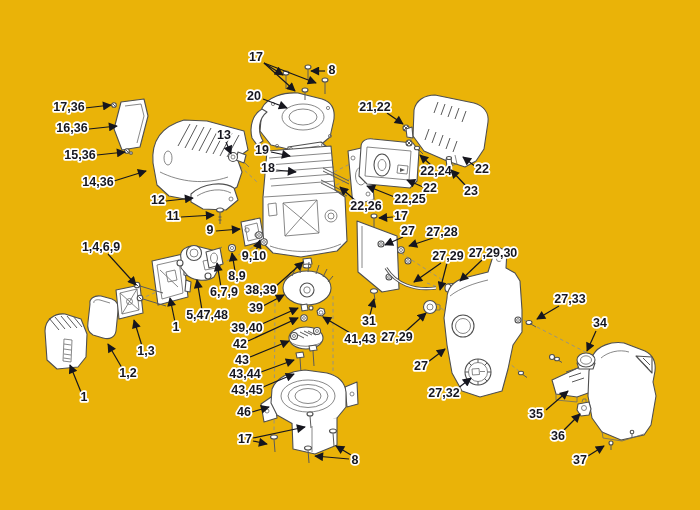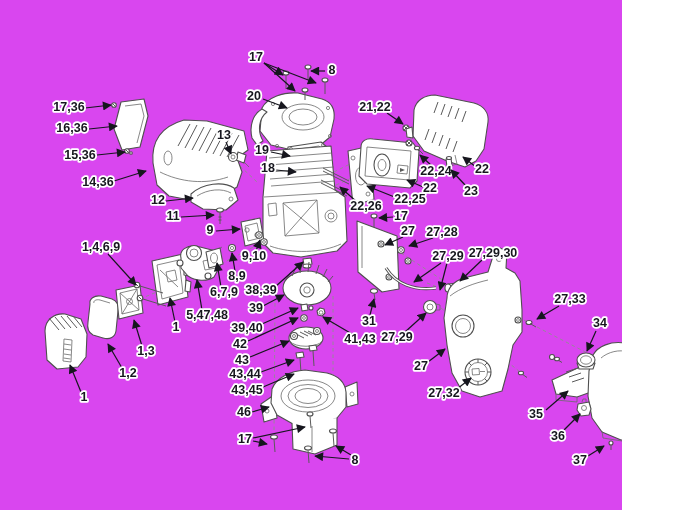--- a/index.html
+++ b/index.html
@@ -1,16 +1,16 @@
 <!DOCTYPE html>
 <html><head>
 <meta charset="utf-8">
 <style>
   html,body{margin:0;padding:0;background:#ffffff;}
-  .canvas{position:relative;width:622px;height:510px;background:#d946ef;overflow:hidden;}
+  .canvas{position:relative;width:700px;height:510px;background:#eab308;overflow:hidden;}
   svg{display:block;}
   .part{fill:#ffffff;stroke:#4f4f4f;stroke-width:1.1;stroke-linejoin:round;}
   .part-thin{fill:none;stroke:#6a6a6a;stroke-width:0.8;stroke-linejoin:round;}
   .hatch{stroke:#5a5a5a;stroke-width:1;}
   .dash{stroke:#8f8f8f;stroke-width:0.9;stroke-dasharray:3.5,3;fill:none;}
   .callout-label{
     font-family:"Liberation Sans","DejaVu Sans",sans-serif;
     font-size:12.5px;font-weight:600;fill:#16161e;
     paint-order:stroke;stroke:#ffffff;stroke-width:3.5px;stroke-linejoin:round;
   }

